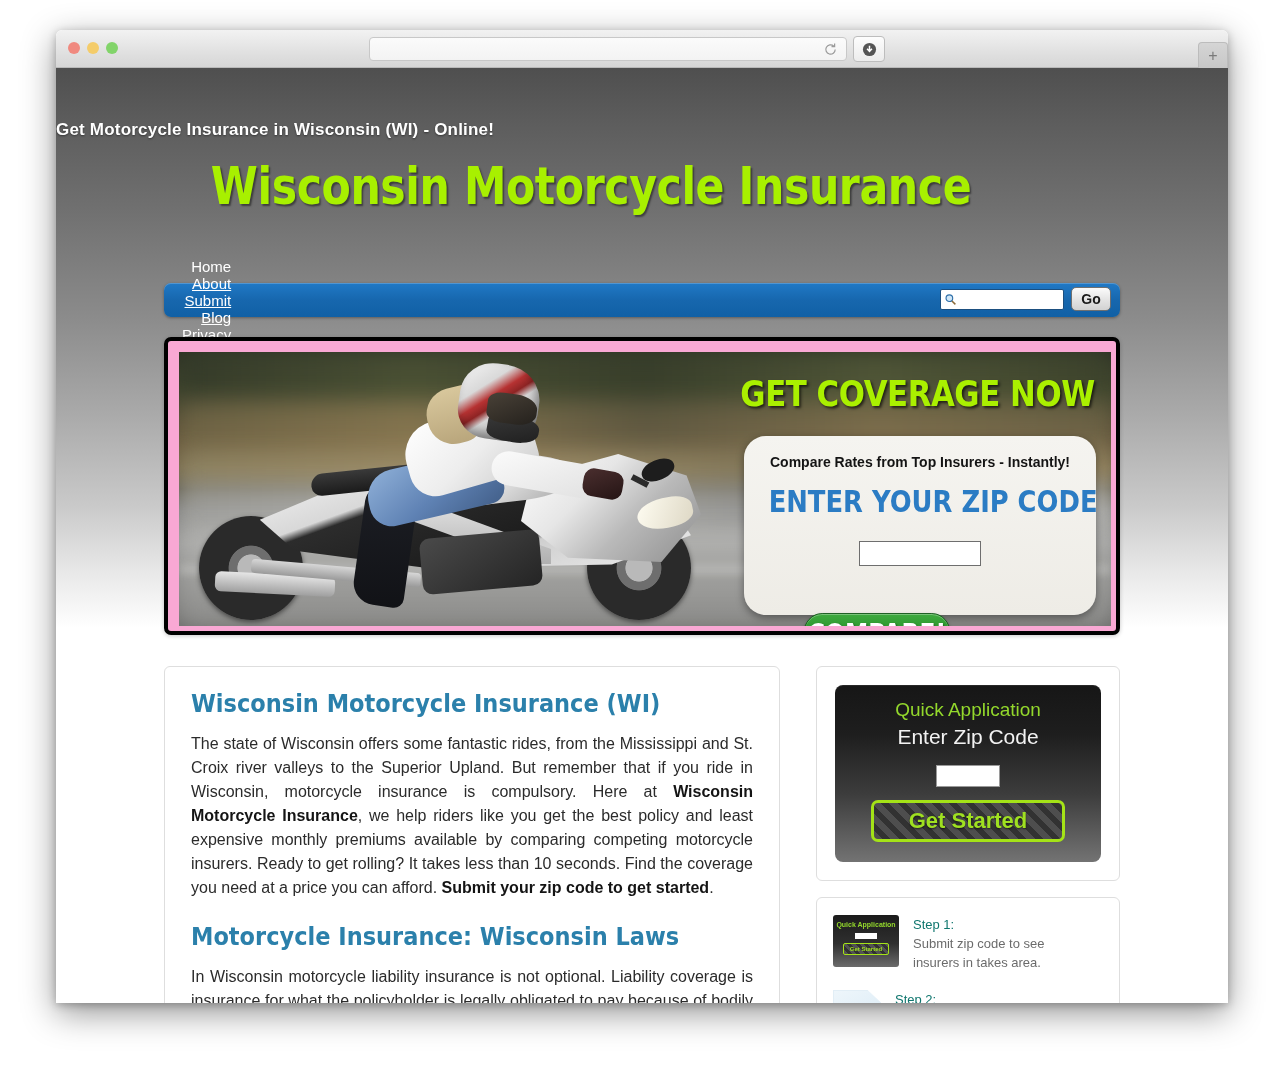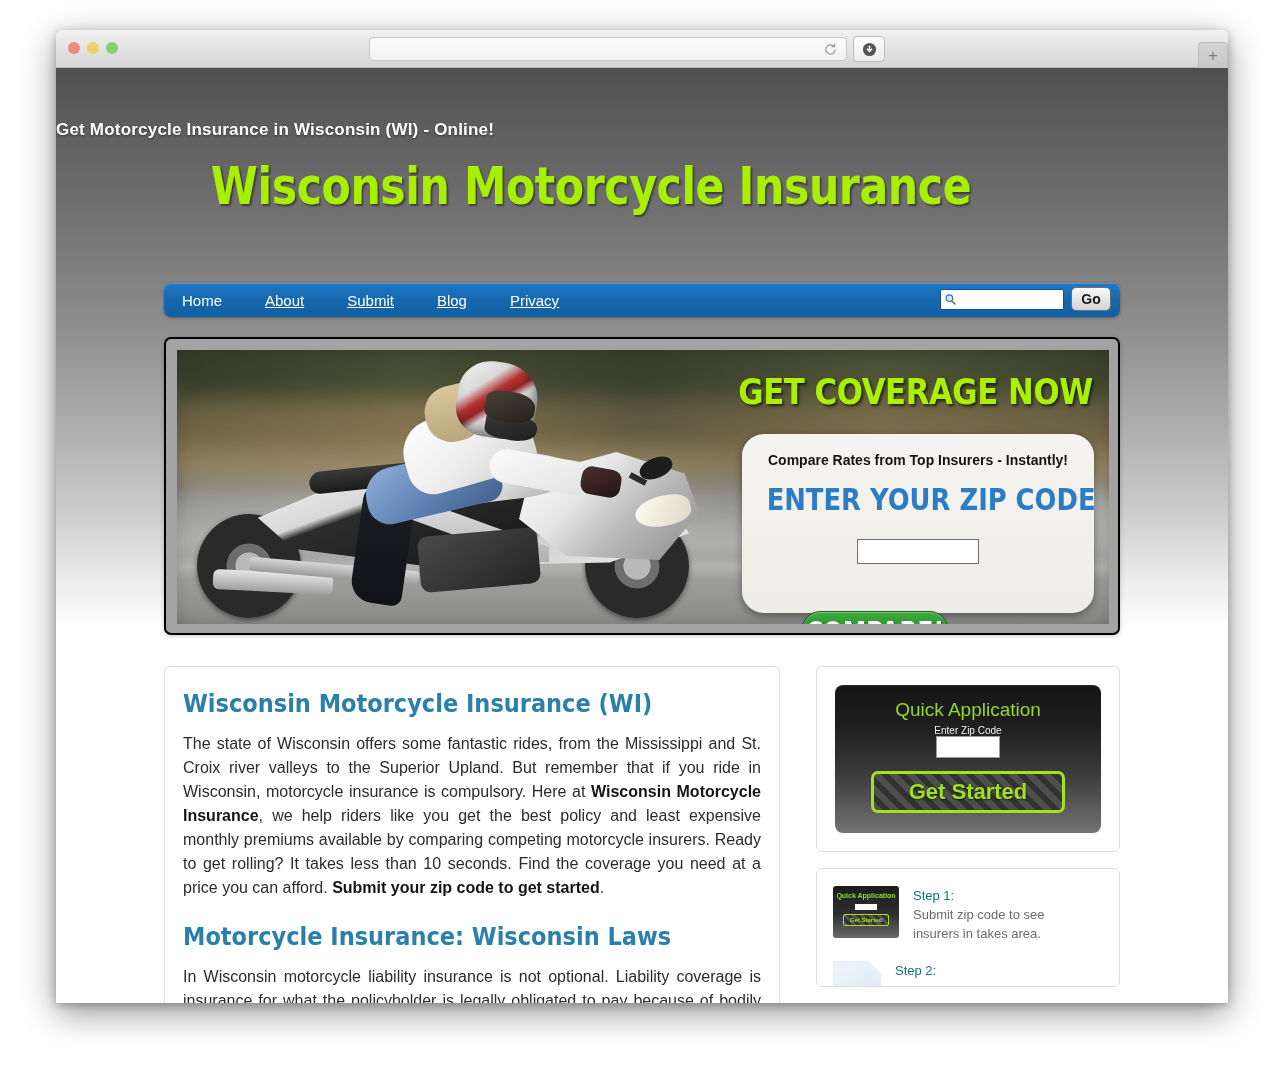--- a/index.html
+++ b/index.html
@@ -109,21 +109,21 @@
 
   
   .navbar {
     position: absolute; left: 108px; top: 215px;
     width: 956px; height: 34px;
     background: linear-gradient(to bottom, #2079c6 0%, #1767ae 50%, #1060a5 100%);
     border-radius: 7px;
     box-shadow: inset 0 1px 0 rgba(255,255,255,0.22), 0 1px 3px rgba(0,0,0,0.35);
     display: flex; align-items: center;
   }
-  .nav-items { display: flex; align-items: flex-end; padding-left: 18px; }
+  .nav-items { display: flex; align-items: flex-end; padding-left: 18px; flex-direction: column; }
   .nav-item {
     color: #ffffff; font-size: 15px;
     padding: 0 24px 0 0; margin-right: 19px;
     text-decoration: underline;
     white-space: nowrap;
   }
   .nav-item.current { text-decoration: none; }
 
   .nav-search {
     position: absolute; right: 56px; top: 6px;
@@ -146,22 +146,22 @@
     border: 1px solid #707070;
     border-radius: 5px;
     font-size: 14px; font-weight: bold; color: #1a1a1a;
     display: flex; align-items: center; justify-content: center;
   }
 
   
   .hero-card {
     position: absolute; left: 108px; top: 269px;
     width: 956px; height: 298px;
-    background: #a3a3a3;
-    border: 2px solid #000000;
+    background: #f9a8d4;
+    border: 4px solid #000000;
     border-radius: 7px;
     padding: 11px;
     box-shadow: 0 1px 4px rgba(0,0,0,0.22);
   }
   .hero-photo {
     position: relative;
     width: 932px; height: 274px;
     overflow: hidden;
     background: linear-gradient(to bottom,
        #3c4230 0%, #4d5436 14%, #6c6144 26%,
@@ -298,21 +298,21 @@
     text-shadow: 1px 1px 2px rgba(0,0,0,0.5);
   }
 
   
   .main-card {
     position: absolute; left: 108px; top: 598px;
     width: 616px; height: 405px;
     background: #ffffff;
     border: 1px solid #dedede;
     border-radius: 6px;
-    padding: 22px 18px;
+    padding: 22px 26px;
     overflow: hidden;
   }
   .section-title {
     font-family: "DejaVu Sans", sans-serif;
     font-size: 25px; font-weight: bold; color: #2b80ab;
     transform: scaleX(0.9); transform-origin: left center;
     white-space: nowrap;
     margin-bottom: 14px;
   }
   .section-title.second { margin-top: 22px; }
@@ -331,21 +331,21 @@
     margin-bottom: 16px;
   }
   .quick-app {
     background: linear-gradient(to bottom, #161616 0%, #1e1e1e 28%, #3d3d3d 62%, #737373 100%);
     border-radius: 8px;
     padding: 14px 14px 20px;
     text-align: center;
     box-shadow: inset 0 1px 0 rgba(255,255,255,0.08);
   }
   .qa-title { font-size: 19px; color: #93d82c; margin-bottom: 4px; }
-  .qa-sub { font-size: 10px; color: #f2f2f2; }
+  .qa-sub { font-size: 21px; color: #f2f2f2; margin-bottom: 16px; }
   .qa-input {
     width: 64px; height: 22px;
     background: #ffffff; border: 1px solid #9a9a9a;
     outline: none; font-size: 12px;
     font-family: "Liberation Sans", sans-serif;
   }
   .get-started {
     margin: 13px auto 0;
     width: 194px; height: 42px;
     border: 3px solid #a4e317;

